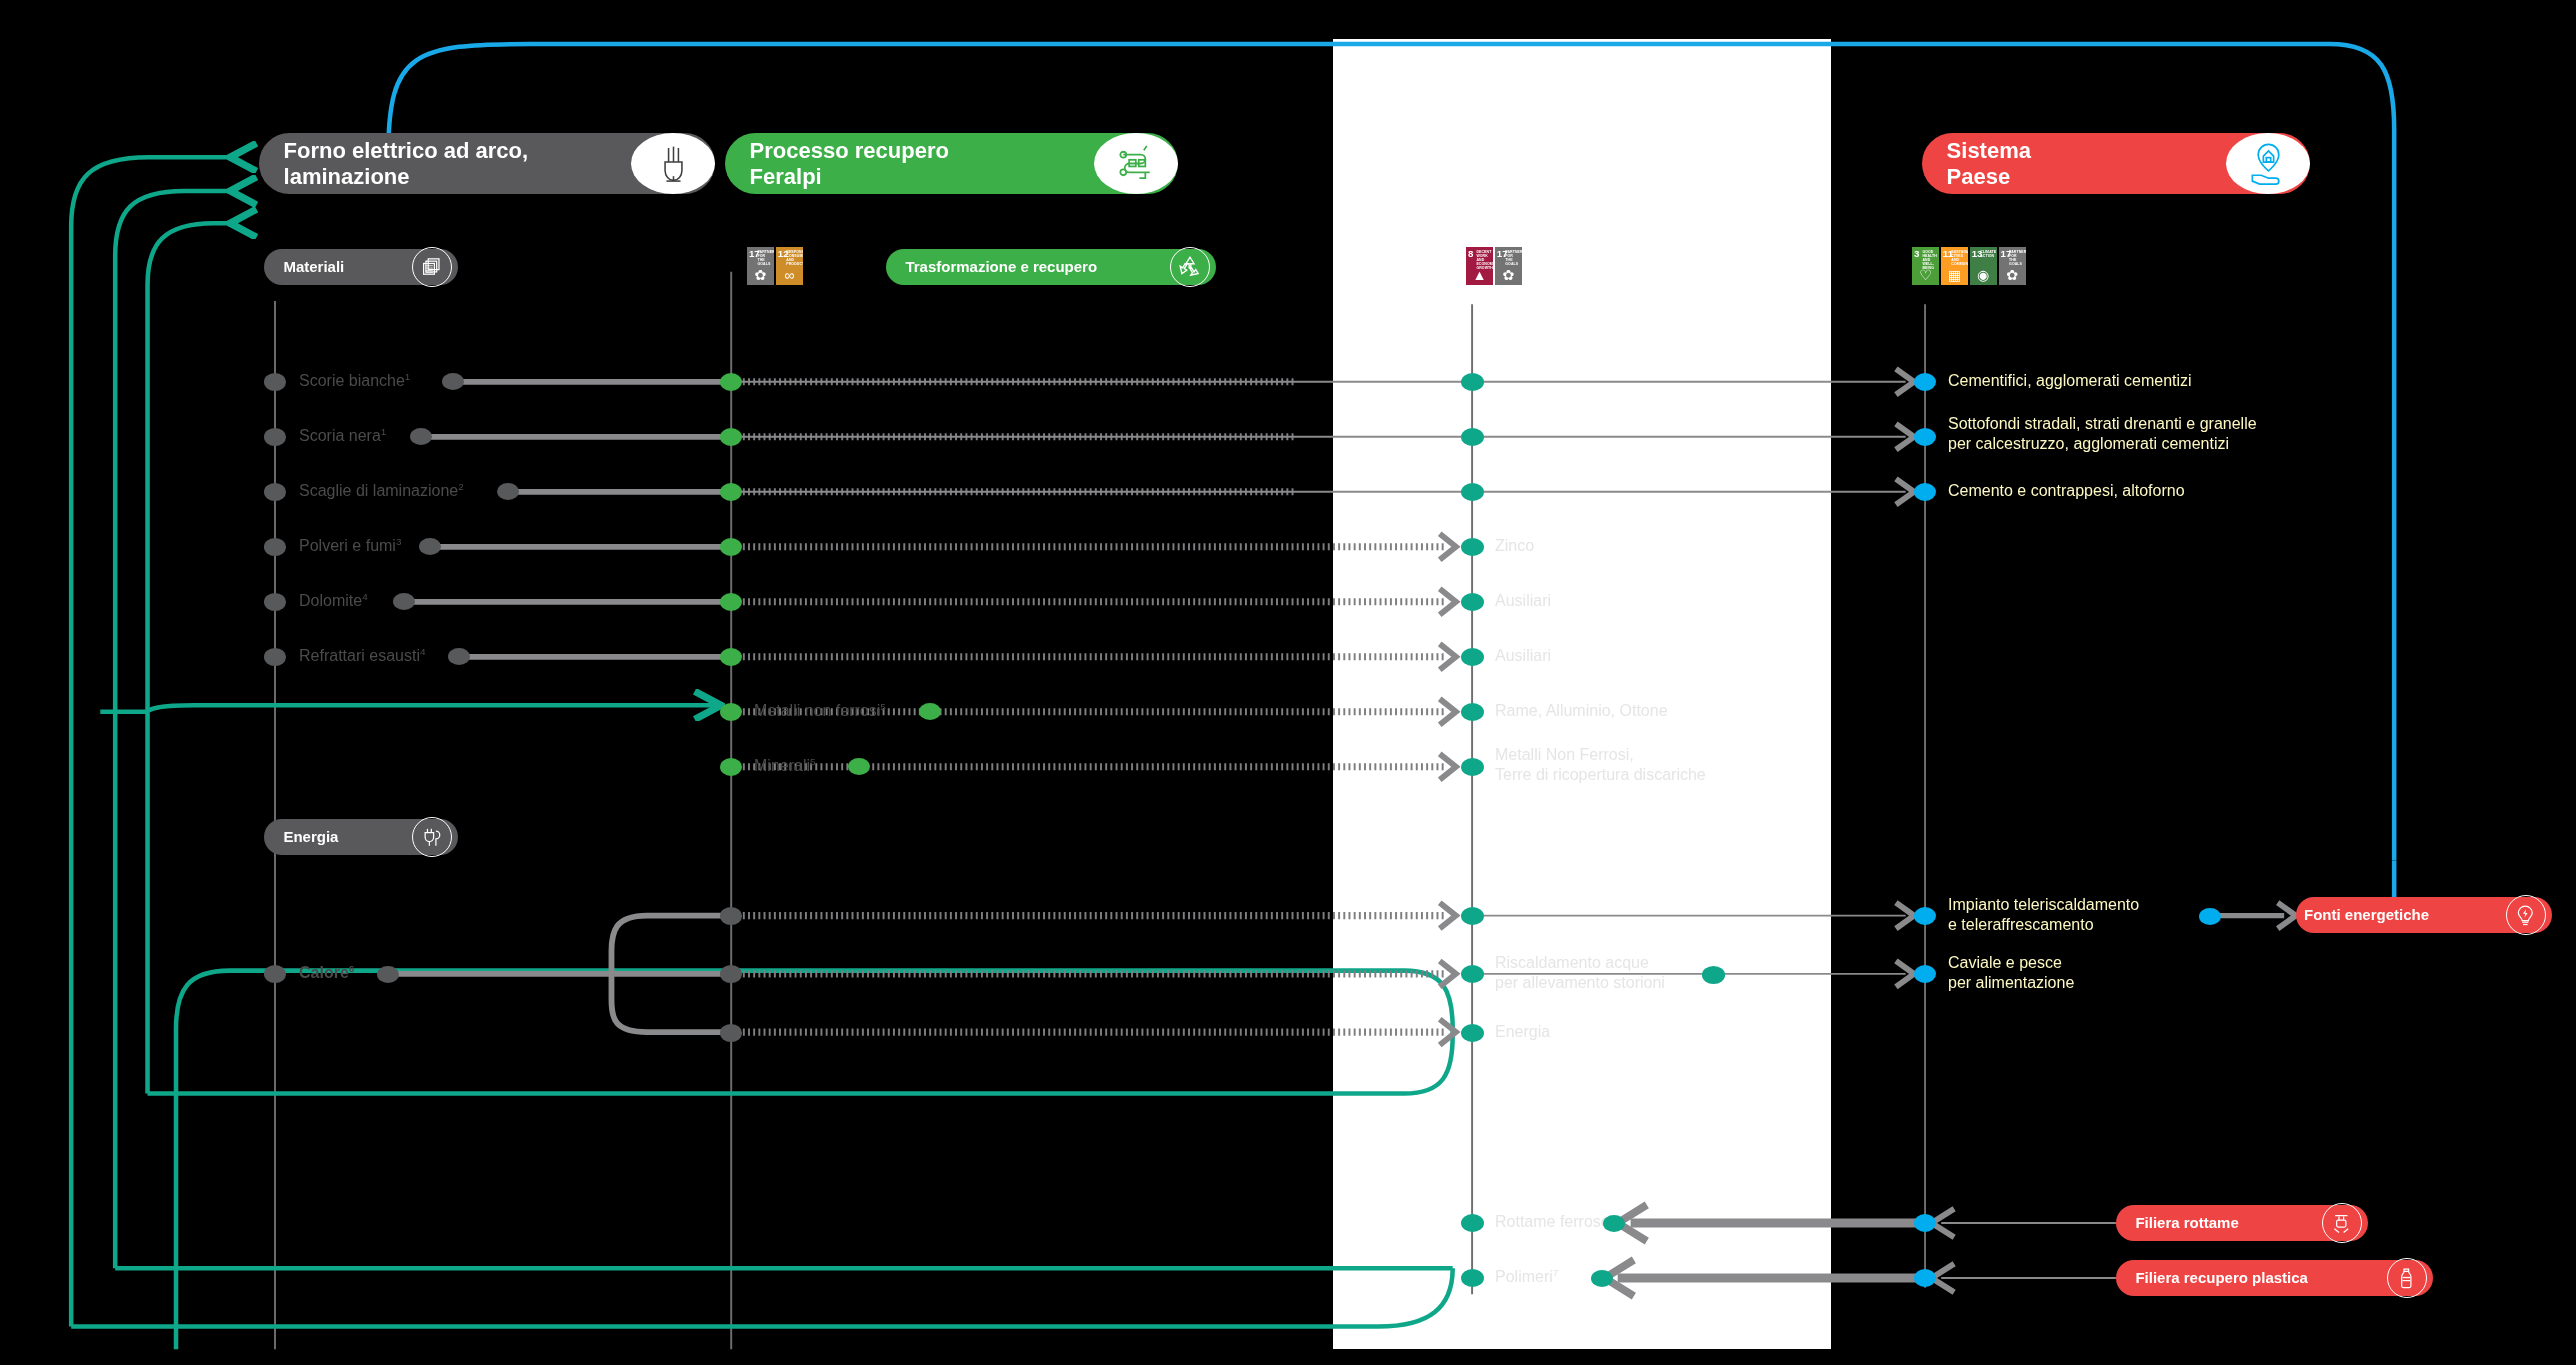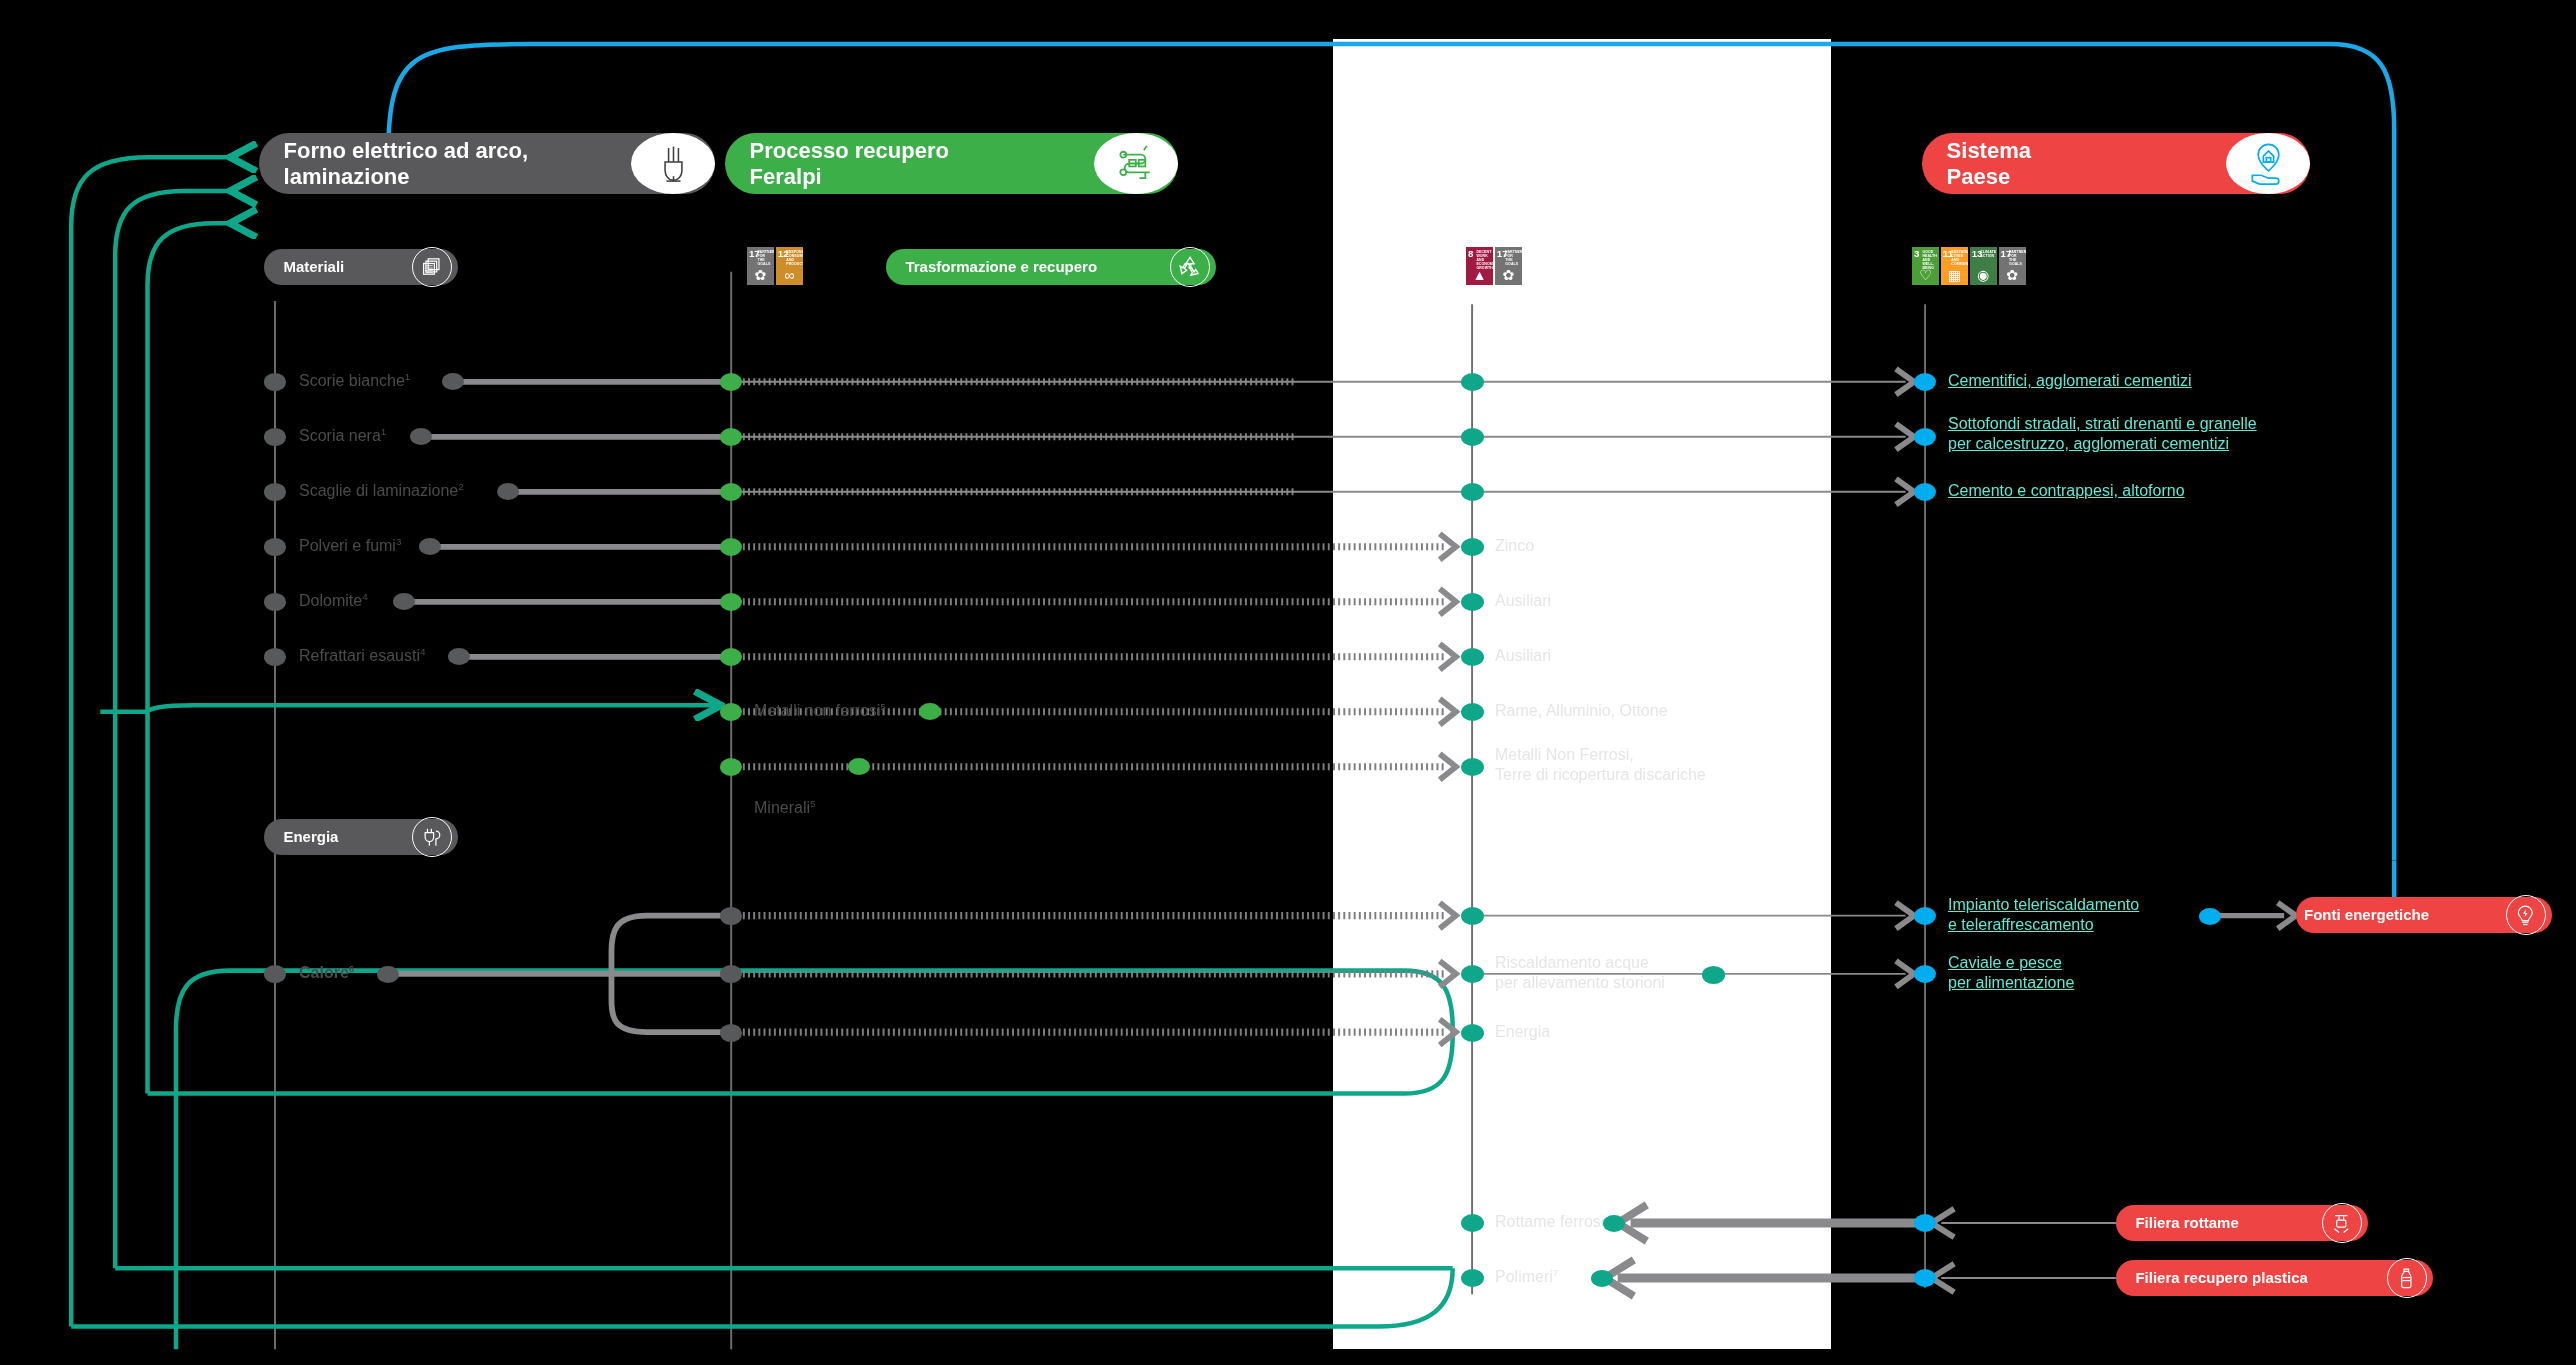--- a/index.html
+++ b/index.html
@@ -40,21 +40,21 @@
   
   .cap-disc.ring { background:transparent; border:1.3px solid #fff;
              border-radius:50%; width:40px; height:40px; top:50%;
              transform:translateY(-50%); right:6.5px; }
 
   
   .nlabel { position:absolute; font-size:16px; line-height:1.28;
             white-space:pre-line; }
   .nl-dim   { color:#4b4b4b; }        
   .nl-dark  { color:#e5e5e5; }        
-  .nl-dimb  { color:#5eead4;text-decoration:underline; }        
+  .nl-dimb  { color:#fef9c3; }        
   .nlabel sup { font-size:0.62em; vertical-align:super; }
 
   
   .dot { position:absolute; border-radius:50%; }
   .d-grey  { background:#58595b; }
   .d-green { background:#3daf49; }
   .d-teal  { background:#0fa78a; }
   .d-blue  { background:#00adef; }
 
   
@@ -368,21 +368,21 @@
   <div class="dot d-grey" style="left:264px; top:648px; width:22px; height:17.5px;"></div>
   <div class="nlabel nl-dim" style="left:299px; top:646px;"><span>Refrattari esausti</span><sup>4</sup></div>
   <div class="dot d-grey" style="left:448px; top:648px; width:22px; height:17px;"></div>
   <div class="dot d-green" style="left:720px; top:648px; width:22px; height:18px;"></div>
 
   <div class="dot d-green" style="left:720px; top:703px; width:22px; height:18px;"></div>
   <div class="nlabel nl-dim" style="left:754px; top:701px;"><span>Metalli non ferrosi</span><sup>5</sup></div>
   <div class="dot d-green" style="left:919px; top:703px; width:22px; height:17px;"></div>
 
   <div class="dot d-green" style="left:720px; top:758px; width:22px; height:18px;"></div>
-  <div class="nlabel nl-dim" style="left:754px; top:756px;margin-top:42px;"><span>Minerali</span><sup>5</sup></div>
+  <div class="nlabel nl-dim" style="left:754px; top:756px;"><span>Minerali</span><sup>5</sup></div>
   <div class="dot d-green" style="left:848px; top:758px; width:22px; height:17px;"></div>
 
   <div class="dot d-grey" style="left:264px; top:965px; width:22px; height:17.5px;"></div>
   <div class="nlabel nl-dim" style="left:299px; top:963px;font-weight:bold;"><span>Calore</span><sup>6</sup></div>
   <div class="dot d-grey" style="left:377px; top:966px; width:22px; height:17px;"></div>
 
   <div class="dot d-grey" style="left:720px; top:907px; width:22px; height:17.5px;"></div>
   <div class="dot d-grey" style="left:720px; top:965px; width:22px; height:17.5px;"></div>
   <div class="dot d-grey" style="left:720px; top:1024px; width:22px; height:17.5px;"></div>
 

